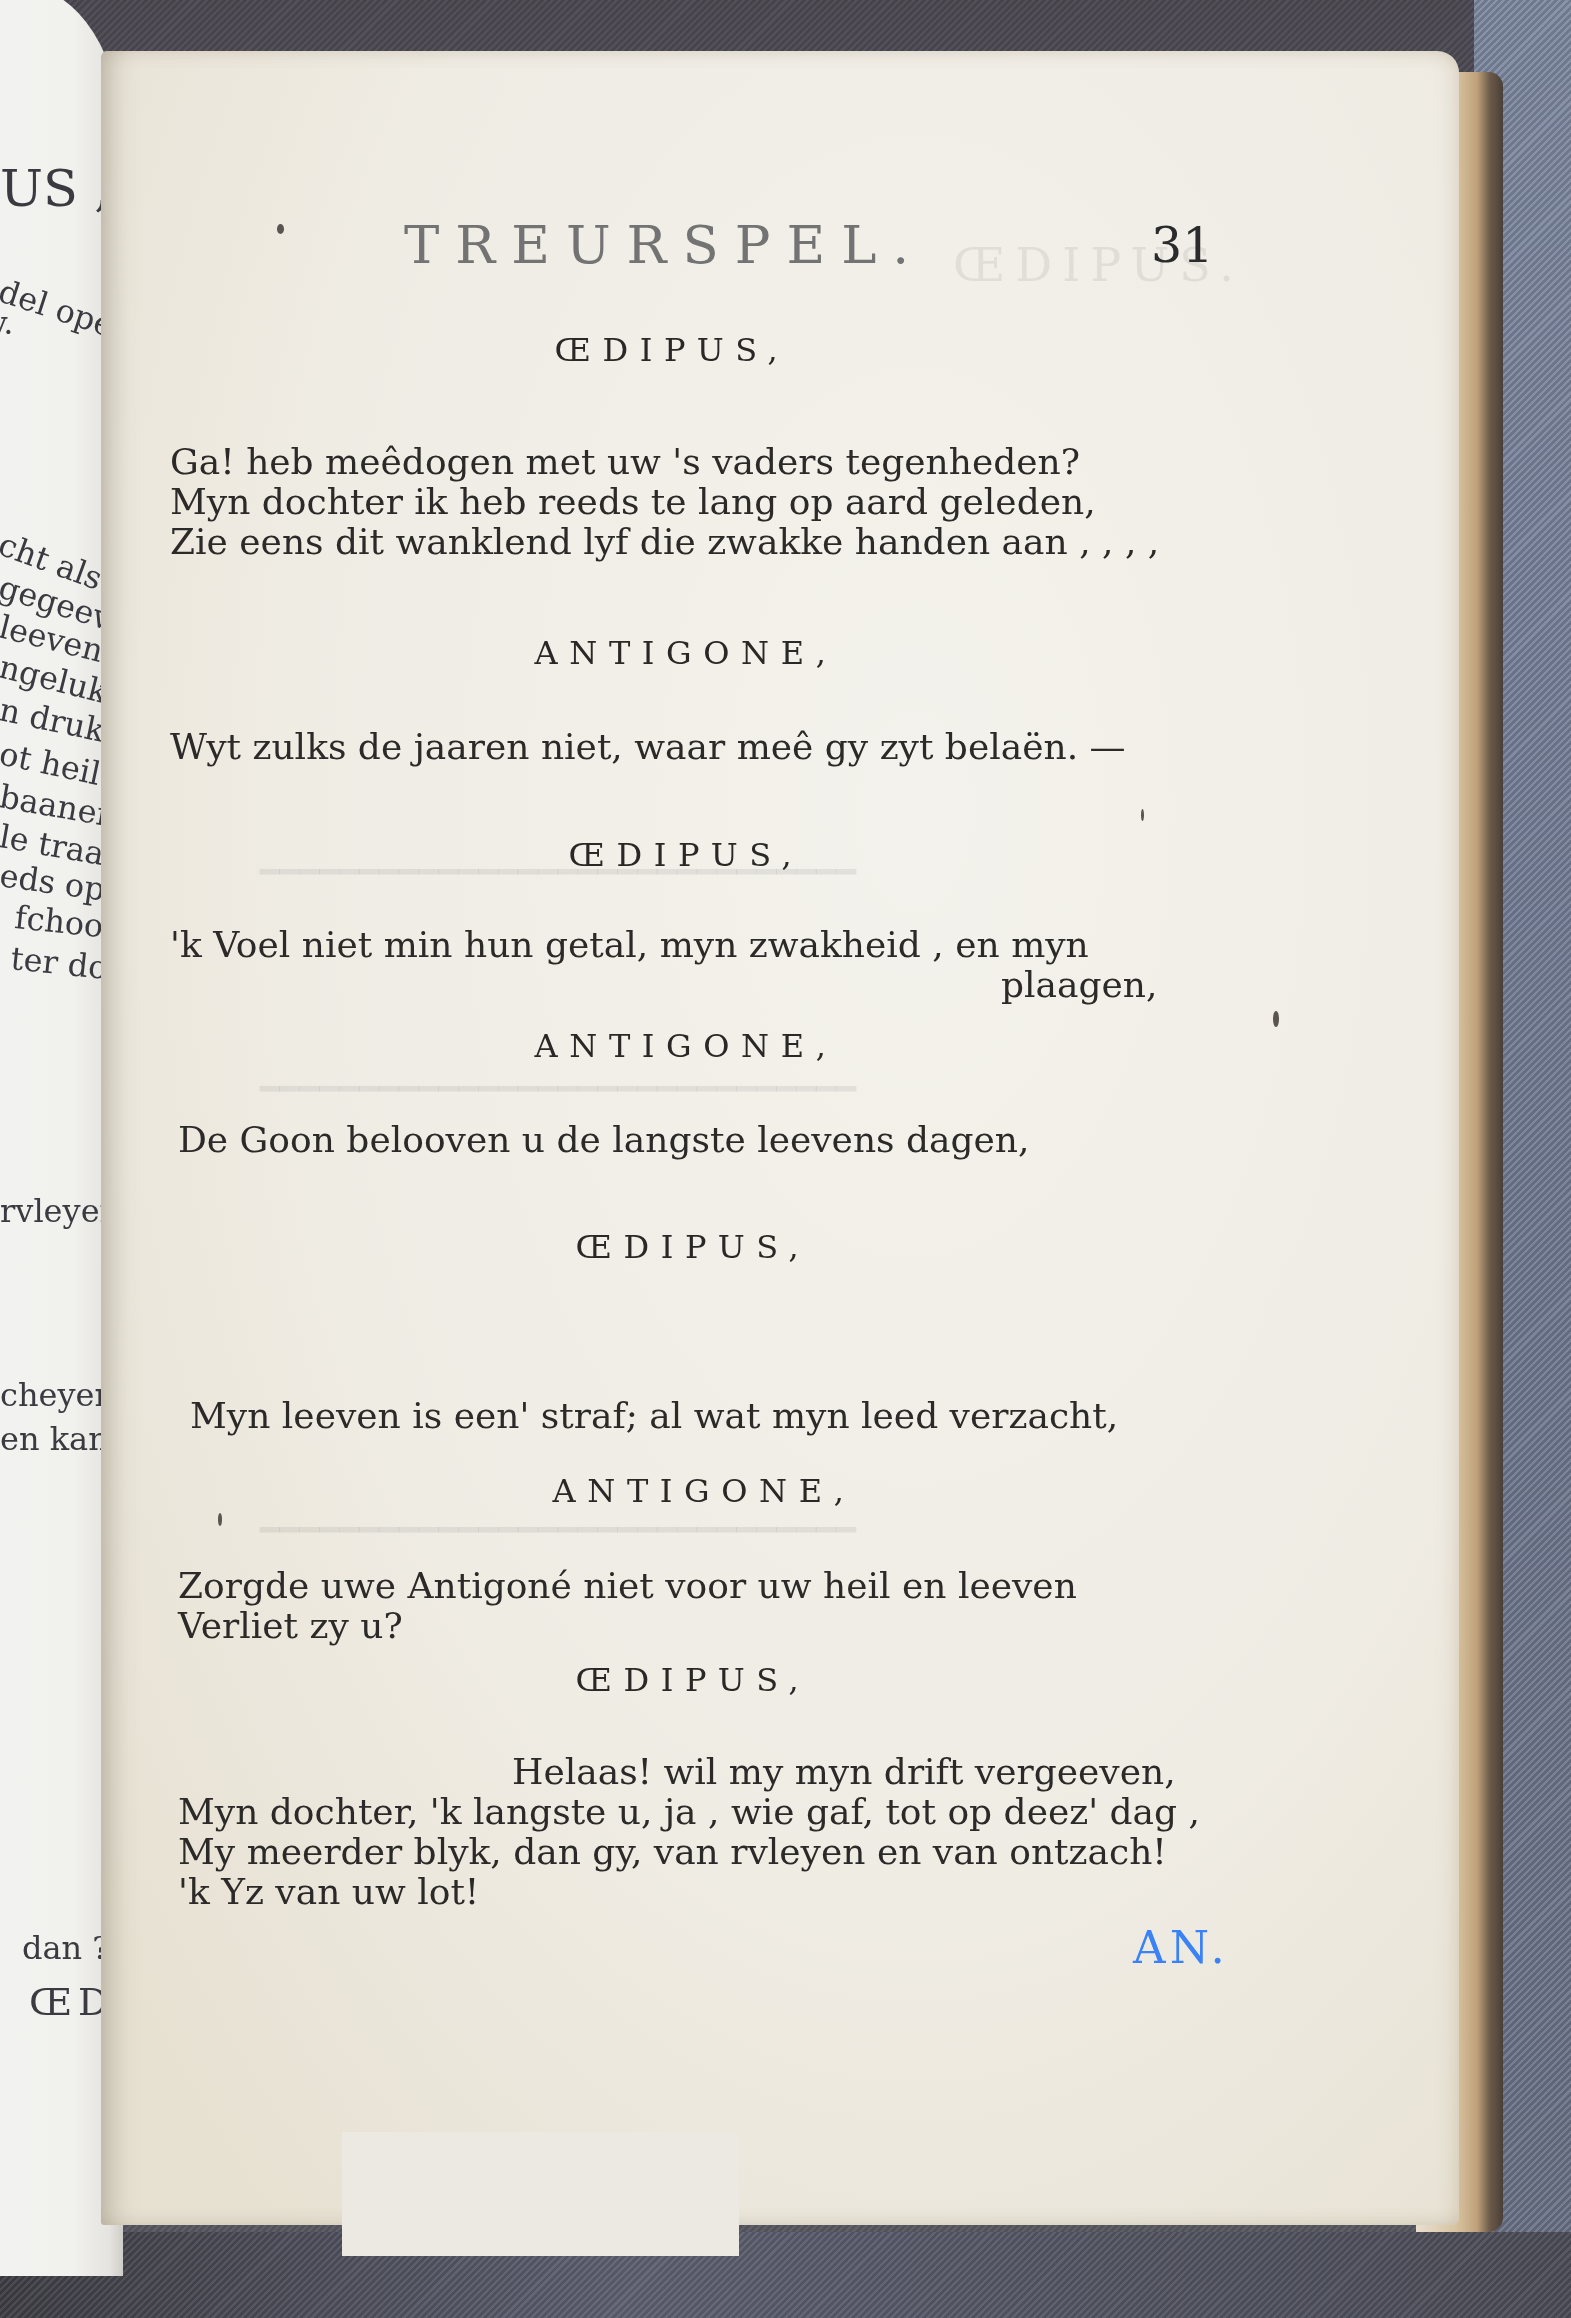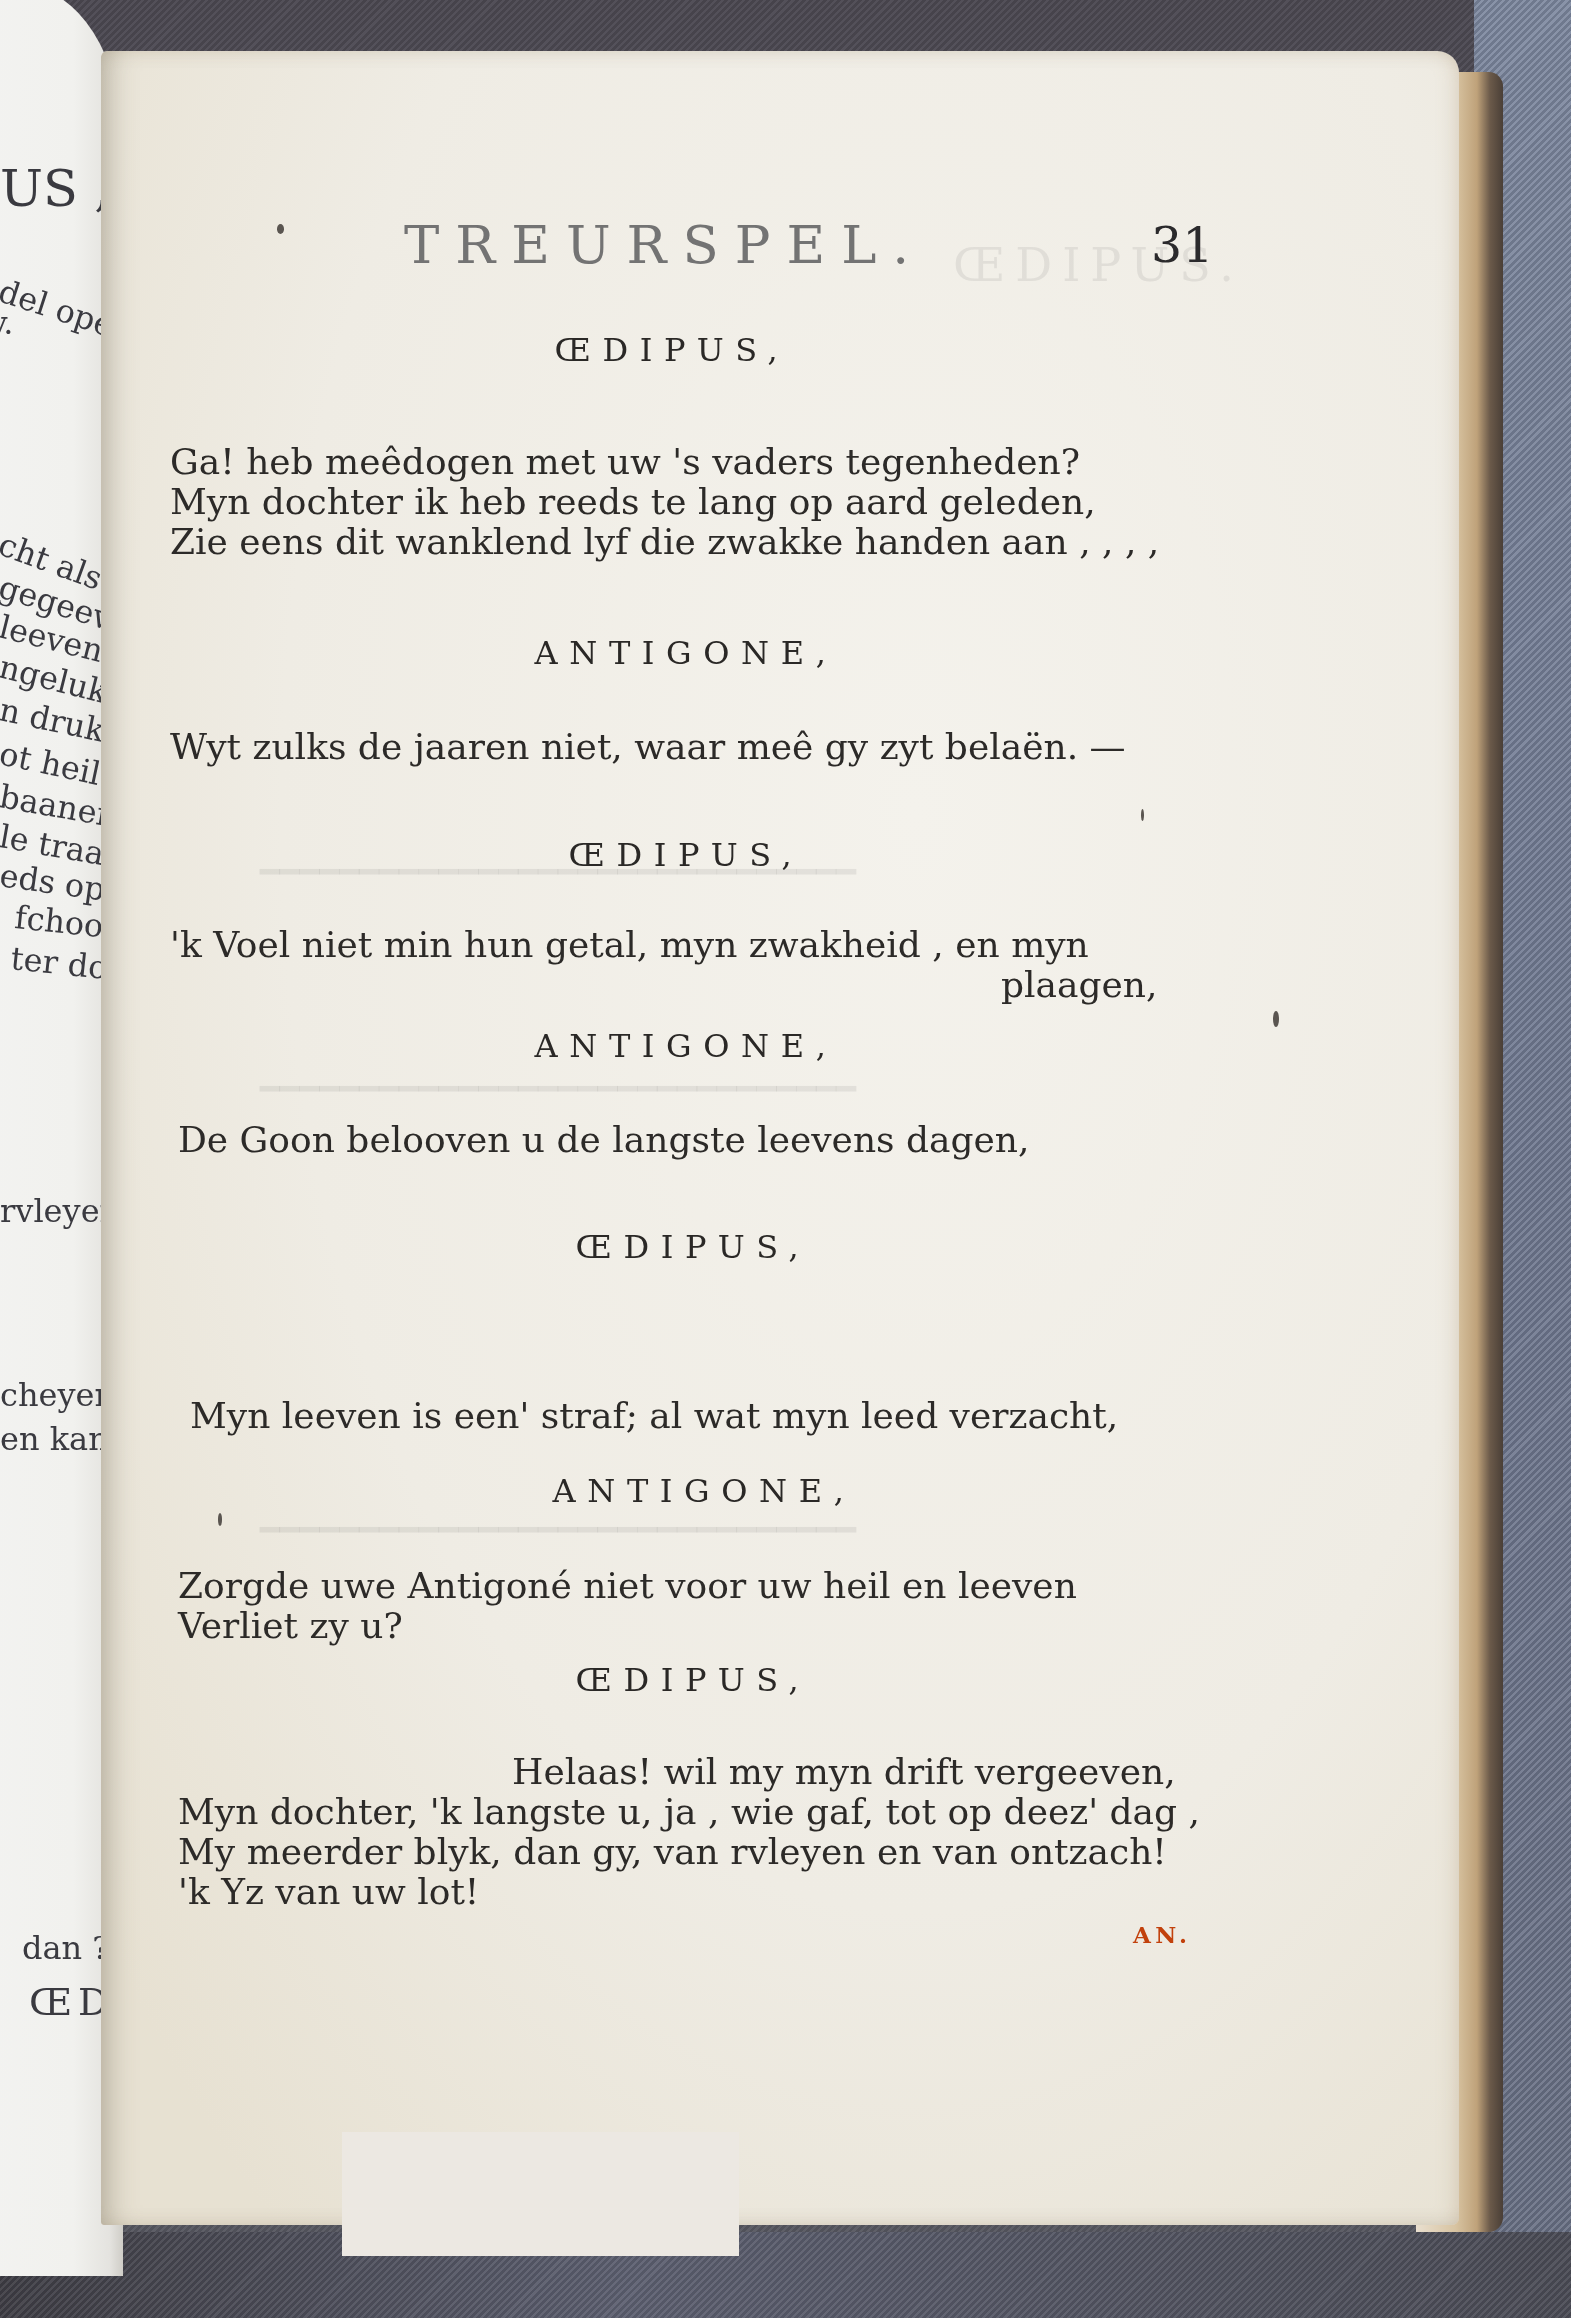--- a/index.html
+++ b/index.html
@@ -60,21 +60,21 @@
     }
     .page-number {
       position: absolute; left: 1151px; top: 217px; font-size: 49px; color: #2b2a2c; font-weight: normal; text-align: right;
     }
     .speaker {
       position: absolute; font-size: 32px; letter-spacing: 11.6px; color: #2a2826; font-variant: small-caps;
       transform: translateX(-50%);
     }
     .verse { position: absolute; font-size: 36px; color: #2c2a28; line-height: 40px; }
     .verse .line { display: block; white-space: nowrap; }
-    .catchword { position: absolute; left: 1133px; top: 1921px; font-size: 23px; color: #c2410c; letter-spacing: 4.3px; font-weight: bold; }
+    .catchword { position: absolute; left: 1133px; top: 1921px; font-size: 45px; color: #3b82f6; letter-spacing: 4.3px; }
     .speck { position: absolute; background: #5a5550; border-radius: 50%; }
   </style>
 </head>
 <body>
 
 <div class="cloth-right"></div>
 <div class="cloth-bottom"></div>
 
 <div class="left-page">
   <span class="left-frag" style="left:43px;top:173px;font-size:51px;">US ,</span>

